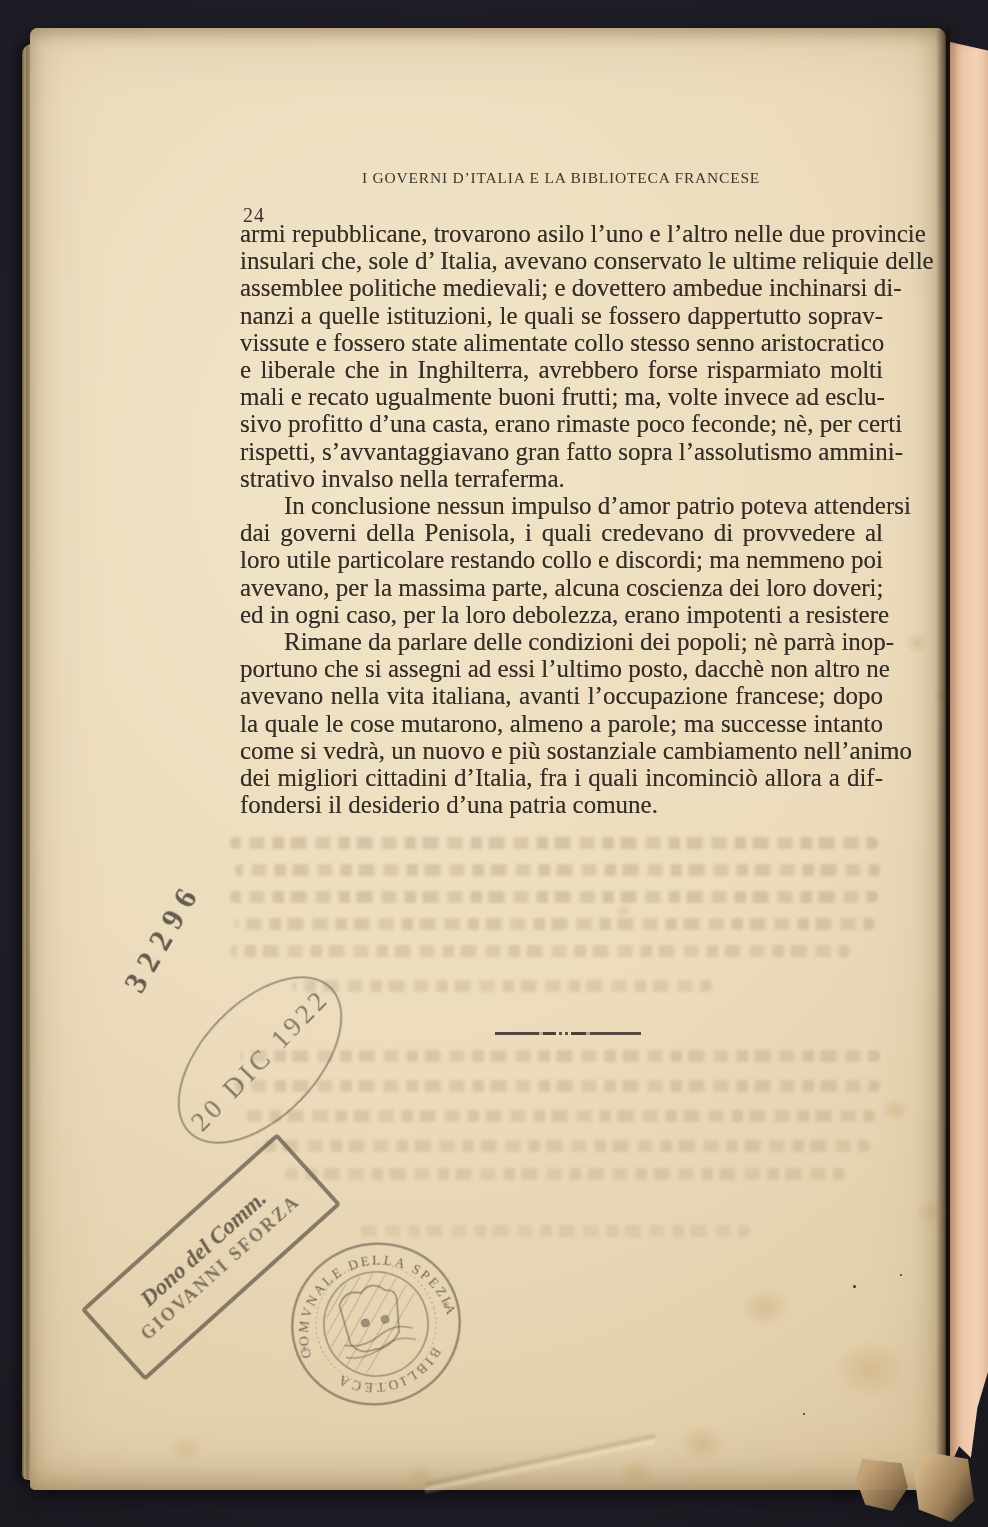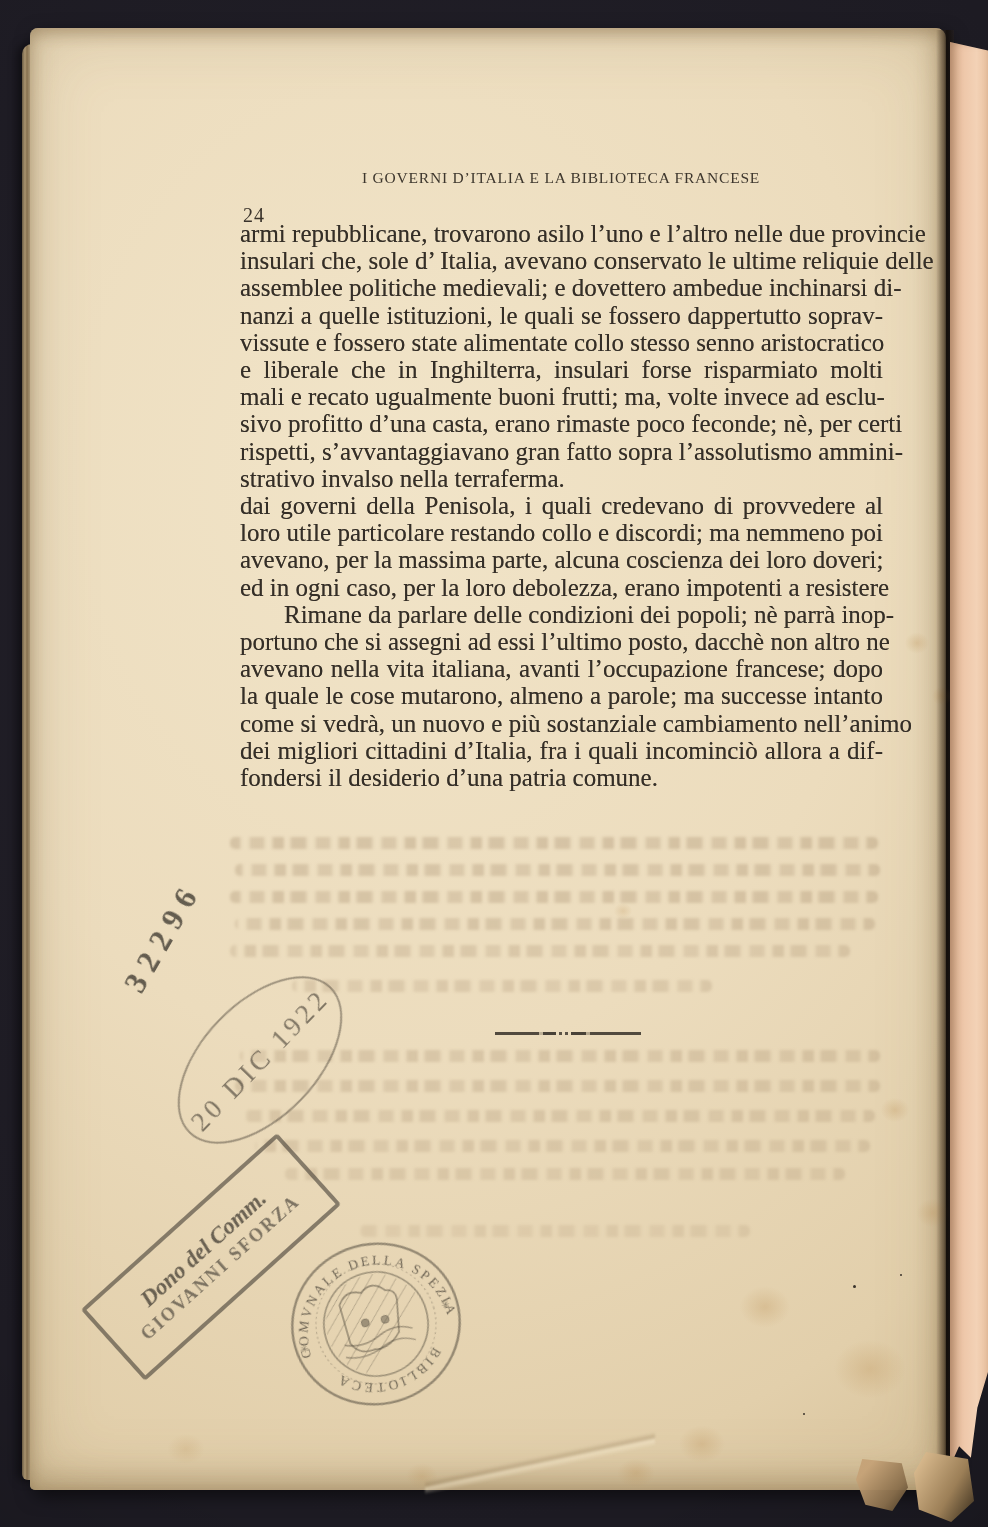--- a/index.html
+++ b/index.html
@@ -140,27 +140,28 @@
   <div class="pagenum">24</div>
   <div class="running-title">I GOVERNI D’ITALIA E LA BIBLIOTECA FRANCESE</div>
 
   <div class="body-text">
     <div class="para">
       <div class="tline">armi repubblicane, trovarono asilo l’uno e l’altro nelle due provincie</div>
       <div class="tline">insulari che, sole d’ Italia, avevano conservato le ultime reliquie delle</div>
       <div class="tline">assemblee politiche medievali; e dovettero ambedue inchinarsi di-</div>
       <div class="tline">nanzi a quelle istituzioni, le quali se fossero dappertutto soprav-</div>
       <div class="tline">vissute e fossero state alimentate collo stesso senno aristocratico</div>
-      <div class="tline">e liberale che in Inghilterra, insulari forse risparmiato molti</div>
+      <div class="tline">e liberale che in Inghilterra, avrebbero forse risparmiato molti</div>
       <div class="tline">mali e recato ugualmente buoni frutti; ma, volte invece ad esclu-</div>
       <div class="tline">sivo profitto d’una casta, erano rimaste poco feconde; nè, per certi</div>
       <div class="tline">rispetti, s’avvantaggiavano gran fatto sopra l’assolutismo ammini-</div>
       <div class="tline last">strativo invalso nella terraferma.</div>
     </div>
     <div class="para">
+      <div class="tline indent">In conclusione nessun impulso d’amor patrio poteva attendersi</div>
       <div class="tline">dai governi della Penisola, i quali credevano di provvedere al</div>
       <div class="tline">loro utile particolare restando collo e discordi; ma nemmeno poi</div>
       <div class="tline">avevano, per la massima parte, alcuna coscienza dei loro doveri;</div>
       <div class="tline">ed in ogni caso, per la loro debolezza, erano impotenti a resistere</div>
     </div>
     <div class="para">
       <div class="tline indent">Rimane da parlare delle condizioni dei popoli; nè parrà inop-</div>
       <div class="tline">portuno che si assegni ad essi l’ultimo posto, dacchè non altro ne</div>
       <div class="tline">avevano nella vita italiana, avanti l’occupazione francese; dopo</div>
       <div class="tline">la quale le cose mutarono, almeno a parole; ma successe intanto</div>

